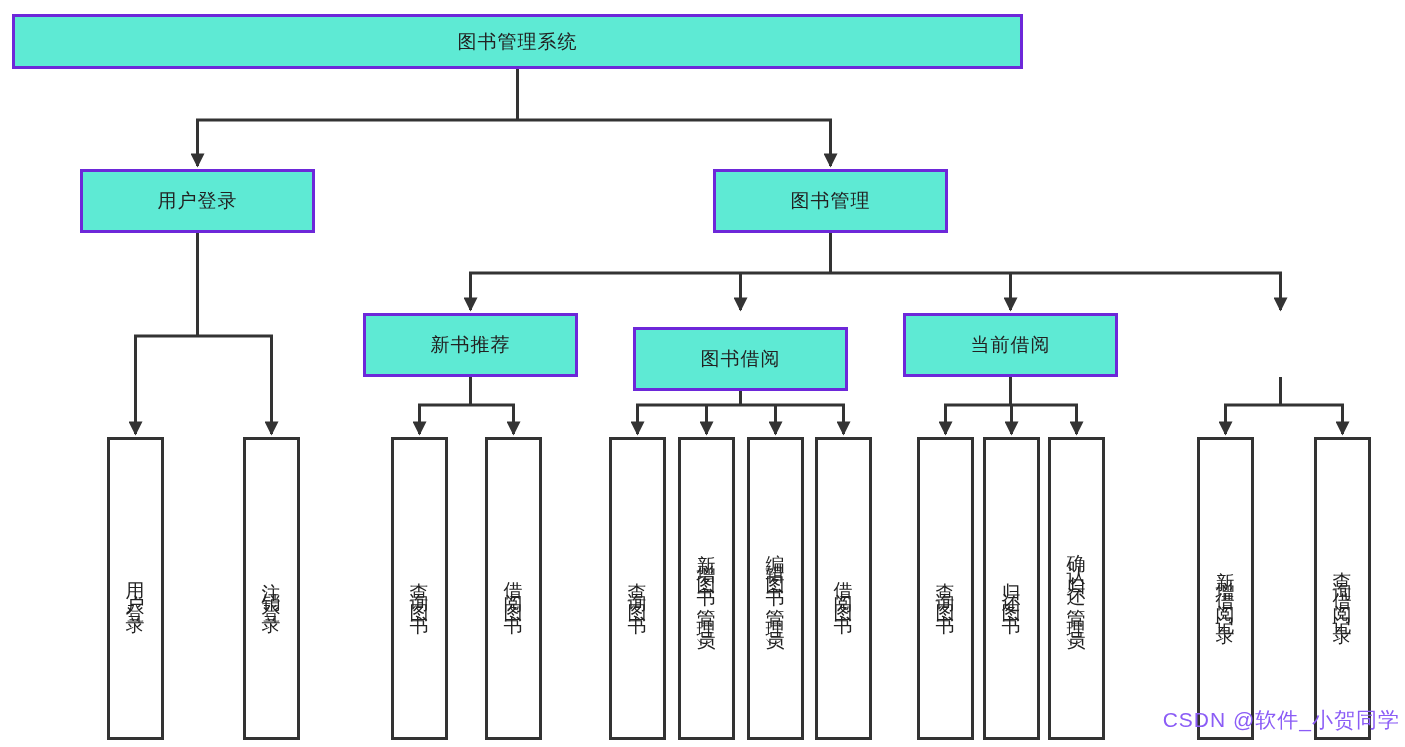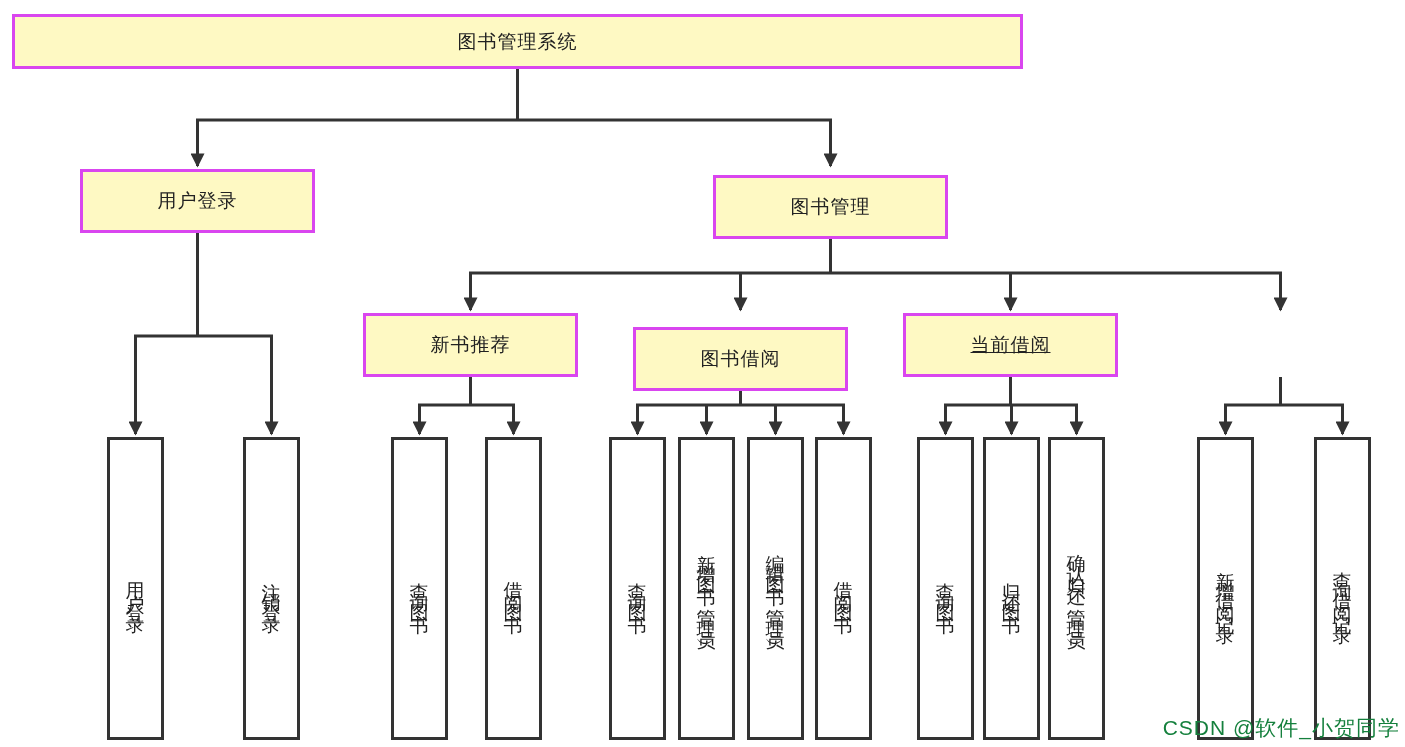--- a/index.html
+++ b/index.html
@@ -12,22 +12,22 @@
     overflow: hidden;
   }
   #connectors {
     position: absolute;
     left: 0; top: 0;
     width: 1405px; height: 747px;
   }
   .node {
     position: absolute;
     box-sizing: border-box;
-    background: #fef9c3;
-    border: 3px solid #d946ef;
+    background: #5eead4;
+    border: 3px solid #6d28d9;
     display: flex;
     align-items: center;
     justify-content: center;
     color: #222222;
     font-size: 19px;
     letter-spacing: 1px;
   }
   .leaf {
     position: absolute;
     box-sizing: border-box;
@@ -42,23 +42,23 @@
   .leaf span {
     writing-mode: vertical-rl;
     text-orientation: mixed;
     letter-spacing: 11px;
     line-height: 1;
     white-space: nowrap;
   }
   #watermark {
     position: absolute;
     right: 5px;
-    bottom: 5px;
+    bottom: 13px;
     font-size: 21px;
-    color: #15803d;
+    color: #8b5cf6;
     letter-spacing: 1px;
     white-space: nowrap;
     text-align: center;
   }
 </style>
 </head>
 <body>
 
 <div id="canvas">
 
@@ -125,31 +125,31 @@
     </g>
   </svg>
 
   <div class="node" style="left:12px; top:14px; width:1011px; height:55px;">
     <span>图书管理系统</span>
   </div>
 
   <div class="node" style="left:80px; top:169px; width:235px; height:64px;">
     <span>用户登录</span>
   </div>
-  <div class="node" style="left:713px; top:169px; width:235px; height:64px;margin-top:6px;">
+  <div class="node" style="left:713px; top:169px; width:235px; height:64px;">
     <span>图书管理</span>
   </div>
 
   <div class="node" style="left:363px; top:313px; width:215px; height:64px;align-items:center;">
     <span>新书推荐</span>
   </div>
   <div class="node" style="left:633px; top:327px; width:215px; height:64px;">
     <span>图书借阅</span>
   </div>
-  <div class="node" style="left:903px; top:313px; width:215px; height:64px;text-decoration:underline;">
+  <div class="node" style="left:903px; top:313px; width:215px; height:64px;">
     <span>当前借阅</span>
   </div>
 
   <div class="leaf" style="left:107px; top:437px; width:57px; height:303px;">
     <span>用户登录</span>
   </div>
   <div class="leaf" style="left:243px; top:437px; width:57px; height:303px;">
     <span>注销登录</span>
   </div>
 

